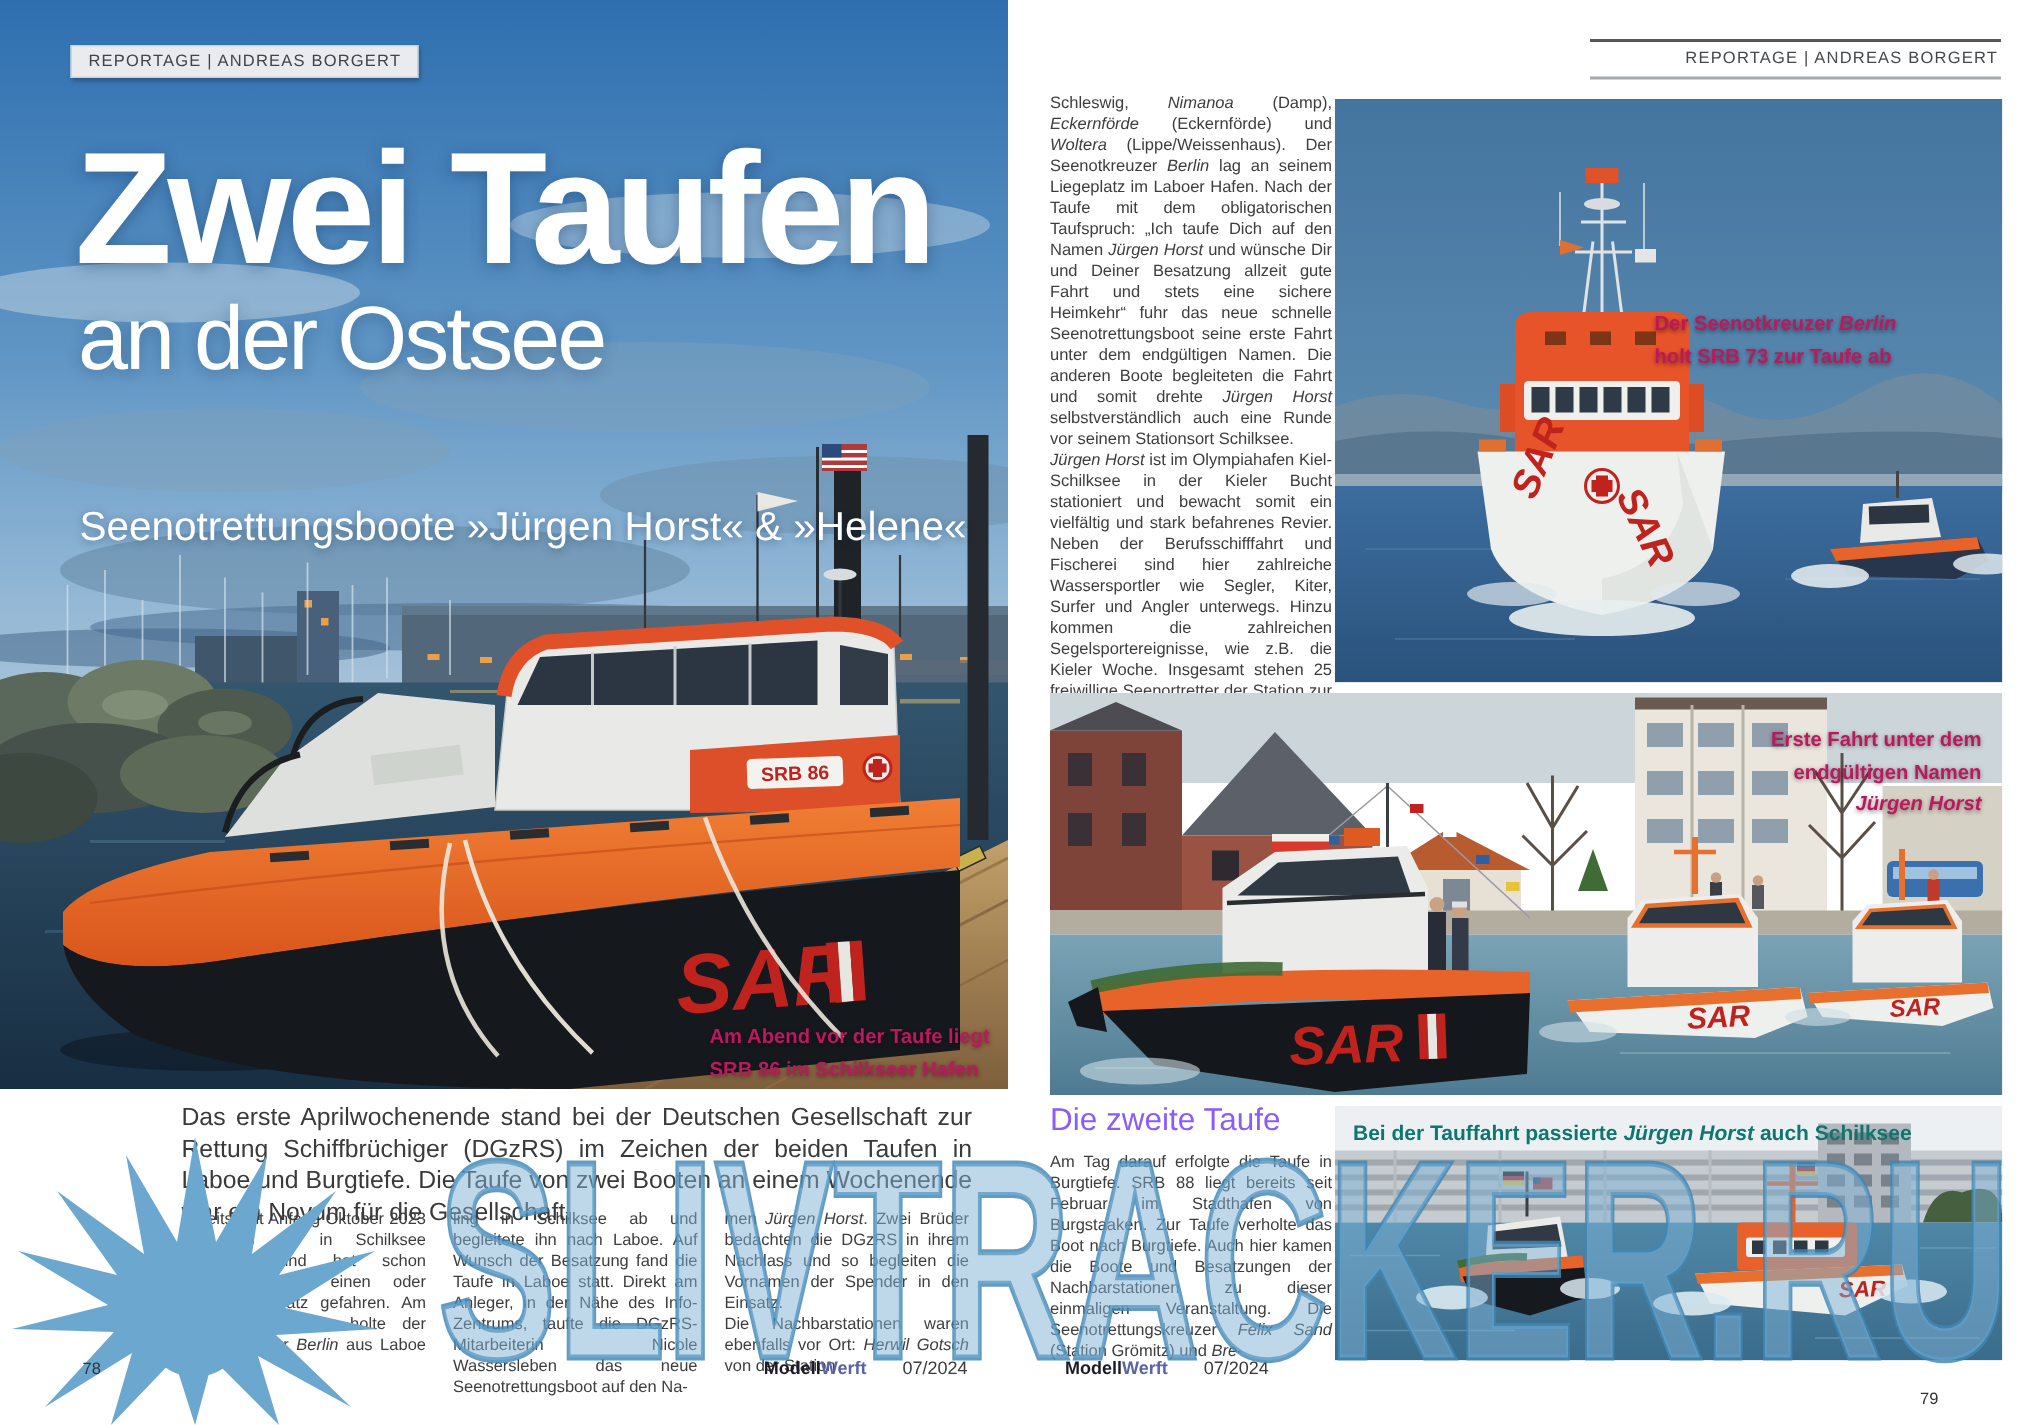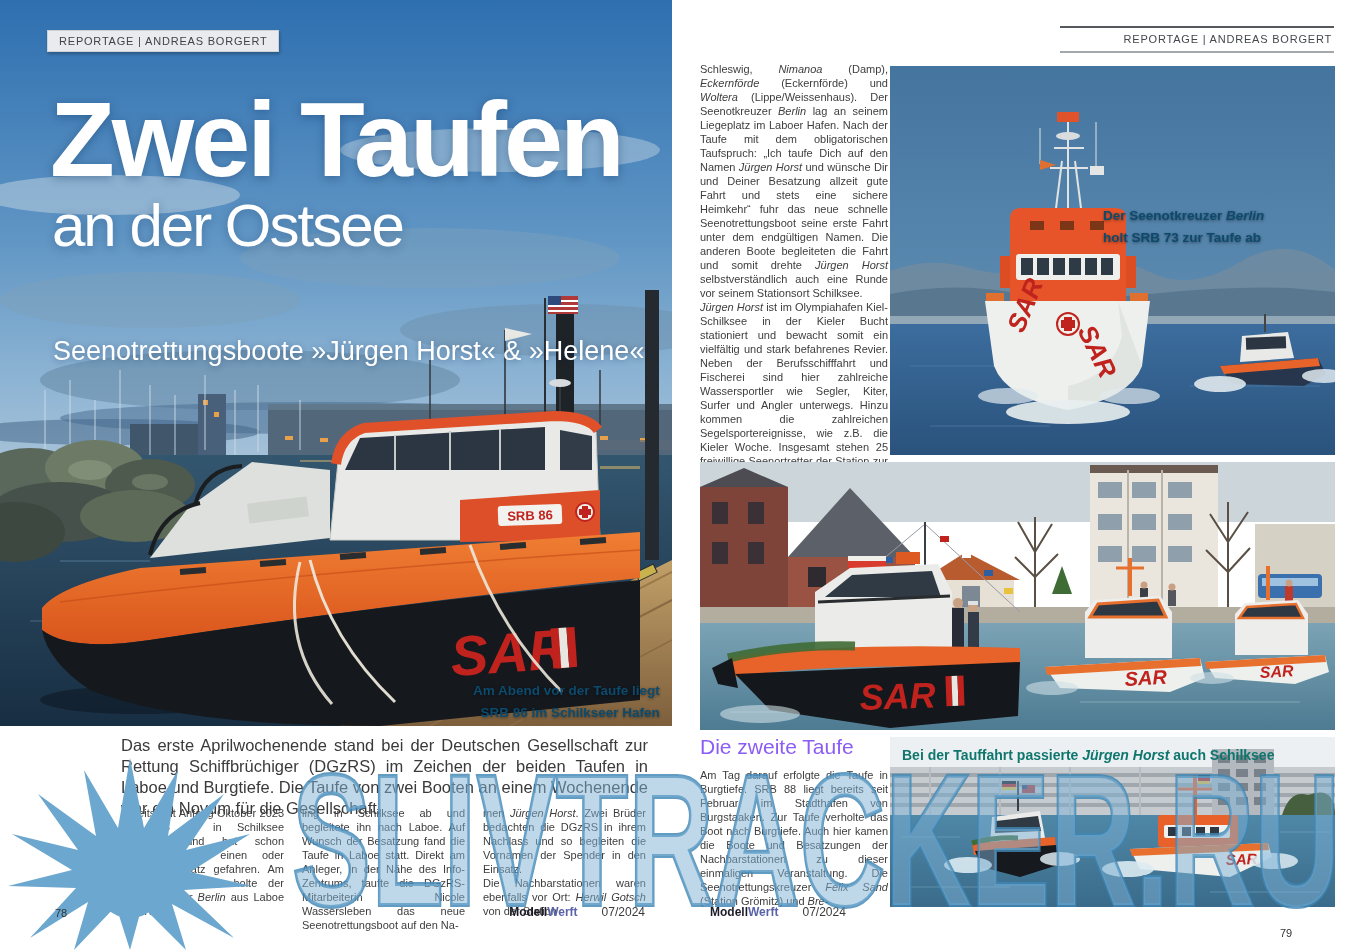--- a/index.html
+++ b/index.html
@@ -9,21 +9,21 @@
   
   #hero{left:0;top:0;width:672px;height:726px;}
   #hero svg{display:block;}
   .kicker-box{background:#e9ebee;border:1px solid #cdd2d6;box-shadow:1px 2px 3px rgba(0,0,0,.28);
               color:#3f4448;font-size:11px;letter-spacing:.8px;padding:4px 11px;white-space:nowrap;}
   .title1{color:#fff;font-size:106px;font-weight:700;letter-spacing:-3px;line-height:1;
           text-shadow:0 2px 10px rgba(10,40,80,.35);white-space:nowrap;}
   .title2{color:#fff;font-size:60px;font-weight:400;letter-spacing:-2px;line-height:1;
           text-shadow:0 2px 10px rgba(10,40,80,.3);white-space:nowrap;}
   .subtitle{color:#fff;font-size:27px;font-weight:400;text-shadow:0 1px 6px rgba(10,40,80,.4);white-space:nowrap;}
-  .cap-white{color:#0c4a6e;font-weight:700;font-size:13.5px;line-height:1.6;
+  .cap-white{color:#be185d;font-weight:700;font-size:13.5px;line-height:1.6;
              text-shadow:0 1px 3px rgba(0,0,0,.45);}
   .cap-dark{color:#0f766e;font-weight:700;font-size:14px;line-height:1.5;}
   .lead{font-size:16.5px;line-height:21px;color:#3a3a3a;text-align:justify;}
   .bodytext{font-size:11px;line-height:14px;color:#3d3d3d;text-align:justify;}
   .cols{display:flex;gap:18px;}
   .col{width:163px;}
   .h2{font-size:21px;font-weight:400;color:#8b5cf6;}
   .kicker-right{border-top:2px solid #55595d;border-bottom:2px solid #a3a8ac;
                 color:#44484c;font-size:11px;letter-spacing:.8px;text-align:right;padding:5px 2px 6px 0;}
   .footer{font-size:12px;color:#2b2b2b;white-space:nowrap;}
@@ -197,21 +197,21 @@
         <path d="M300,562 Q280,645 332,704" stroke="#ece7da" stroke-width="3" fill="none" opacity=".9"></path>
         <path d="M470,545 Q500,630 562,692" stroke="#ece7da" stroke-width="3" fill="none" opacity=".9"></path>
       </g>
     </svg>
   </div>
 
   <div class="abs kicker-box" style="left:47px;top:30px;">REPORTAGE | ANDREAS BORGERT</div>
   <div class="abs title1" style="left:50px;top:86px;">Zwei Taufen</div>
   <div class="abs title2" style="left:52px;top:196px;">an der Ostsee</div>
   <div class="abs subtitle" style="left:53px;top:336px;">Seenotrettungsboote »Jürgen Horst« &amp; »Helene«</div>
-  <div class="abs cap-white" style="left:473px;top:680px;text-align:right;"><span>Am Abend vor der Taufe liegt</span><br><span>SRB 86 im Schilkseer Hafen</span></div>
+  <div class="abs cap-white" style="left:473px;top:680px;"><span>Am Abend vor der Taufe liegt</span><br><span>SRB 86 im Schilkseer Hafen</span></div>
 
   <div class="abs lead" style="left:121px;top:735px;width:527px;">Das erste Aprilwochenende stand bei der Deutschen Gesellschaft zur Rettung Schiffbrüchiger (DGzRS) im Zeichen der beiden Taufen in Laboe und Burgtiefe. Die Taufe von zwei Booten an einem Wochenende war ein Novum für die Gesellschaft.</div>
 
   <div class="abs cols" style="left:121px;top:806px;width:527px;">
     <div class="col bodytext"><span>Bereits seit Anfang Oktober 2023 ist SRB 86 in Schilksee stationiert und hat schon erfolgreich den einen oder anderen Einsatz gefahren. Am Morgen der Taufe holte der Seenotkreuzer </span><span style="font-style: italic;">Berlin</span><span> aus Laboe den Täuf-</span></div>
     <div class="col bodytext"><span>ling in Schilksee ab und begleitete ihn nach Laboe. Auf Wunsch der Besatzung fand die Taufe in Laboe statt. Direkt am Anleger, in der Nähe des Info-Zentrums, taufte die DGzRS-Mitarbeiterin Nicole Wassersleben das neue Seenotrettungsboot auf den Na-</span></div>
     <div class="col bodytext"><span>men </span><span style="font-style: italic;">Jürgen Horst</span><span>. Zwei Brüder bedachten die DGzRS in ihrem Nachlass und so begleiten die Vornamen der Spender in den Einsatz.</span><br><span>Die Nachbarstationen waren ebenfalls vor Ort: </span><span style="font-style: italic;">Herwil Gotsch</span><span> von der Station</span></div>
   </div>
 
   <div class="abs footer" style="left:121px;top:905px;width:524px;text-align:right;z-index:6;">
@@ -420,20 +420,21 @@
       <g>
         <line x1="568" y1="138" x2="568" y2="104" stroke="#e8702e" stroke-width="4"></line>
         <polygon points="535,152 545,141 598,138 608,152 608,193 535,193" fill="#edeeec"></polygon>
         <polygon points="539,156 547,145 596,142 603,156" fill="#2e3842" stroke="#e8702e" stroke-width="2.5"></polygon>
         <polygon points="505,200 625,193 629,210 595,222 515,216" fill="#eef0ed"></polygon>
         <polygon points="505,200 625,193 626,200 507,207" fill="#e8702e"></polygon>
         <text x="560" y="216" font-size="16" font-weight="bold" font-style="italic" fill="#c0231e" transform="rotate(-3 560 216)">SAR</text>
         <ellipse cx="512" cy="216" rx="22" ry="6" fill="#cfdfe6" opacity=".6"></ellipse>
       </g>
     </svg>
+    <div class="abs cap-white" style="right:14px;top:20px;text-align:right;"><span>Erste Fahrt unter dem</span><br><span>endgültigen Namen</span><br><span style="font-style: italic;">Jürgen Horst</span></div>
   </div>
 
   <div class="abs h2" style="left:700px;top:735px;">Die zweite Taufe</div>
   <div class="abs bodytext" style="left:700px;top:768px;width:188px;"><span>Am Tag darauf erfolgte die Taufe in Burgtiefe. SRB 88 liegt bereits seit Februar im Stadthafen von Burgstaaken. Zur Taufe verholte das Boot nach Burgtiefe. Auch hier kamen die Boote und Besatzungen der Nachbarstationen zu dieser einmaligen Veranstaltung. Die Seenotrettungskreuzer </span><span style="font-style: italic;">Felix Sand</span><span> (Station Grömitz) und </span><span style="font-style: italic;">Bre-</span></div>
 
   <div class="abs photo" style="left:890px;top:737px;width:445px;height:170px;">
     <svg width="445" height="170" viewBox="0 0 445 170">
       <defs>
         <linearGradient id="p3wat" x1="0" y1="0" x2="0" y2="1">
           <stop offset="0" stop-color="#4f87a7"></stop>

